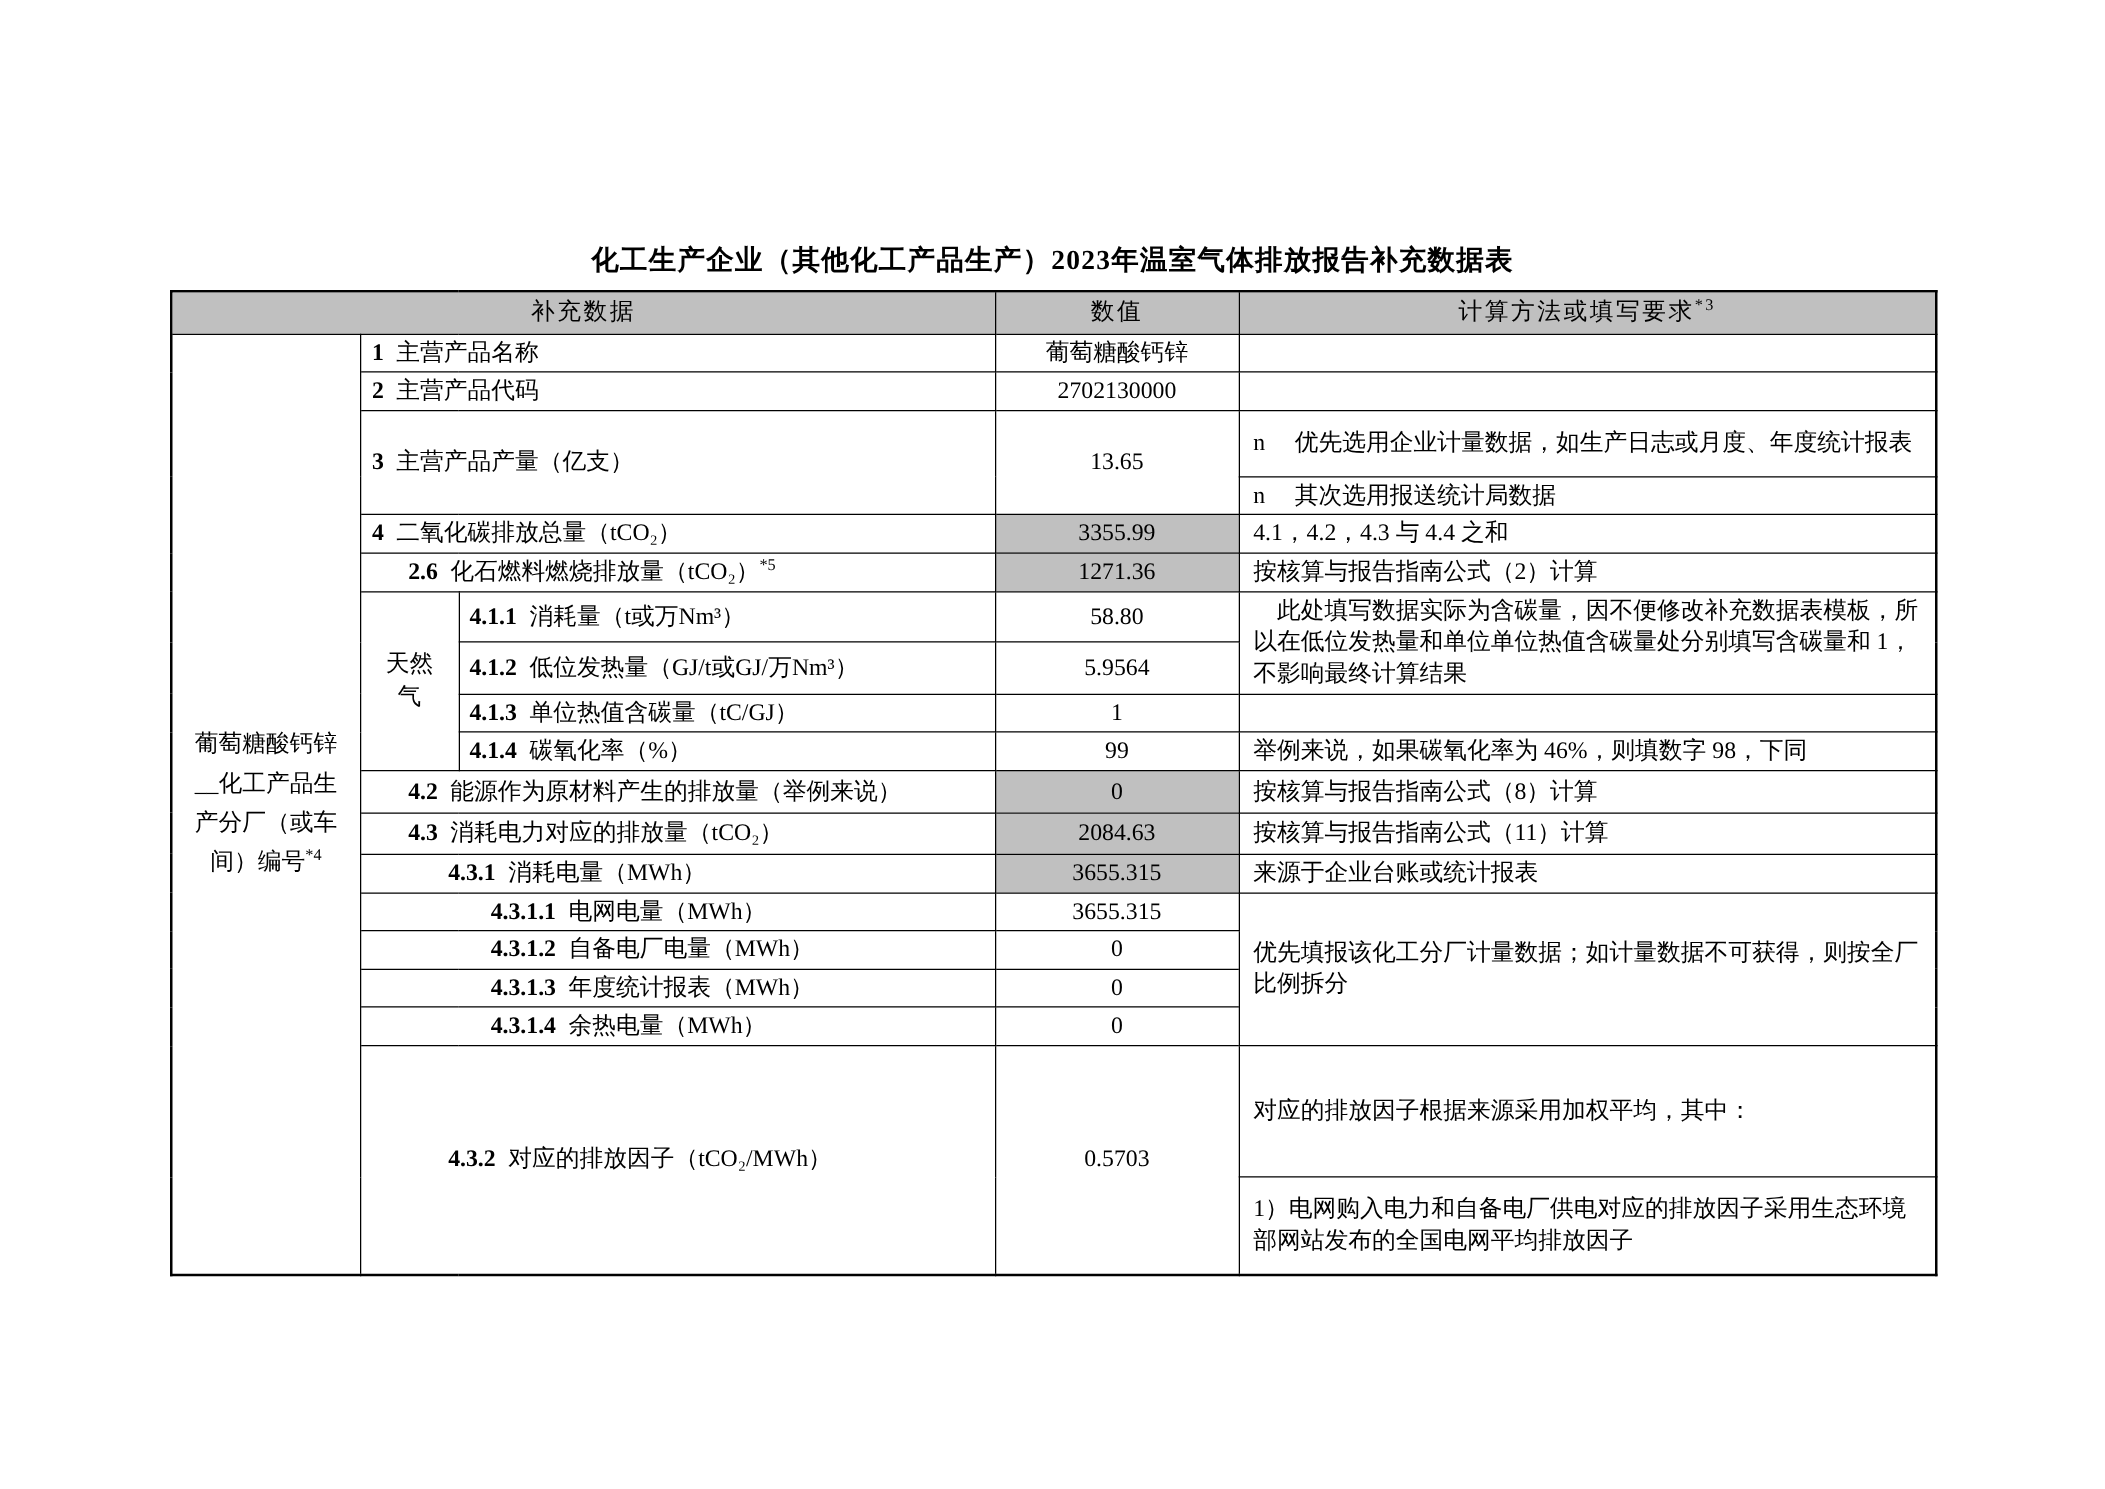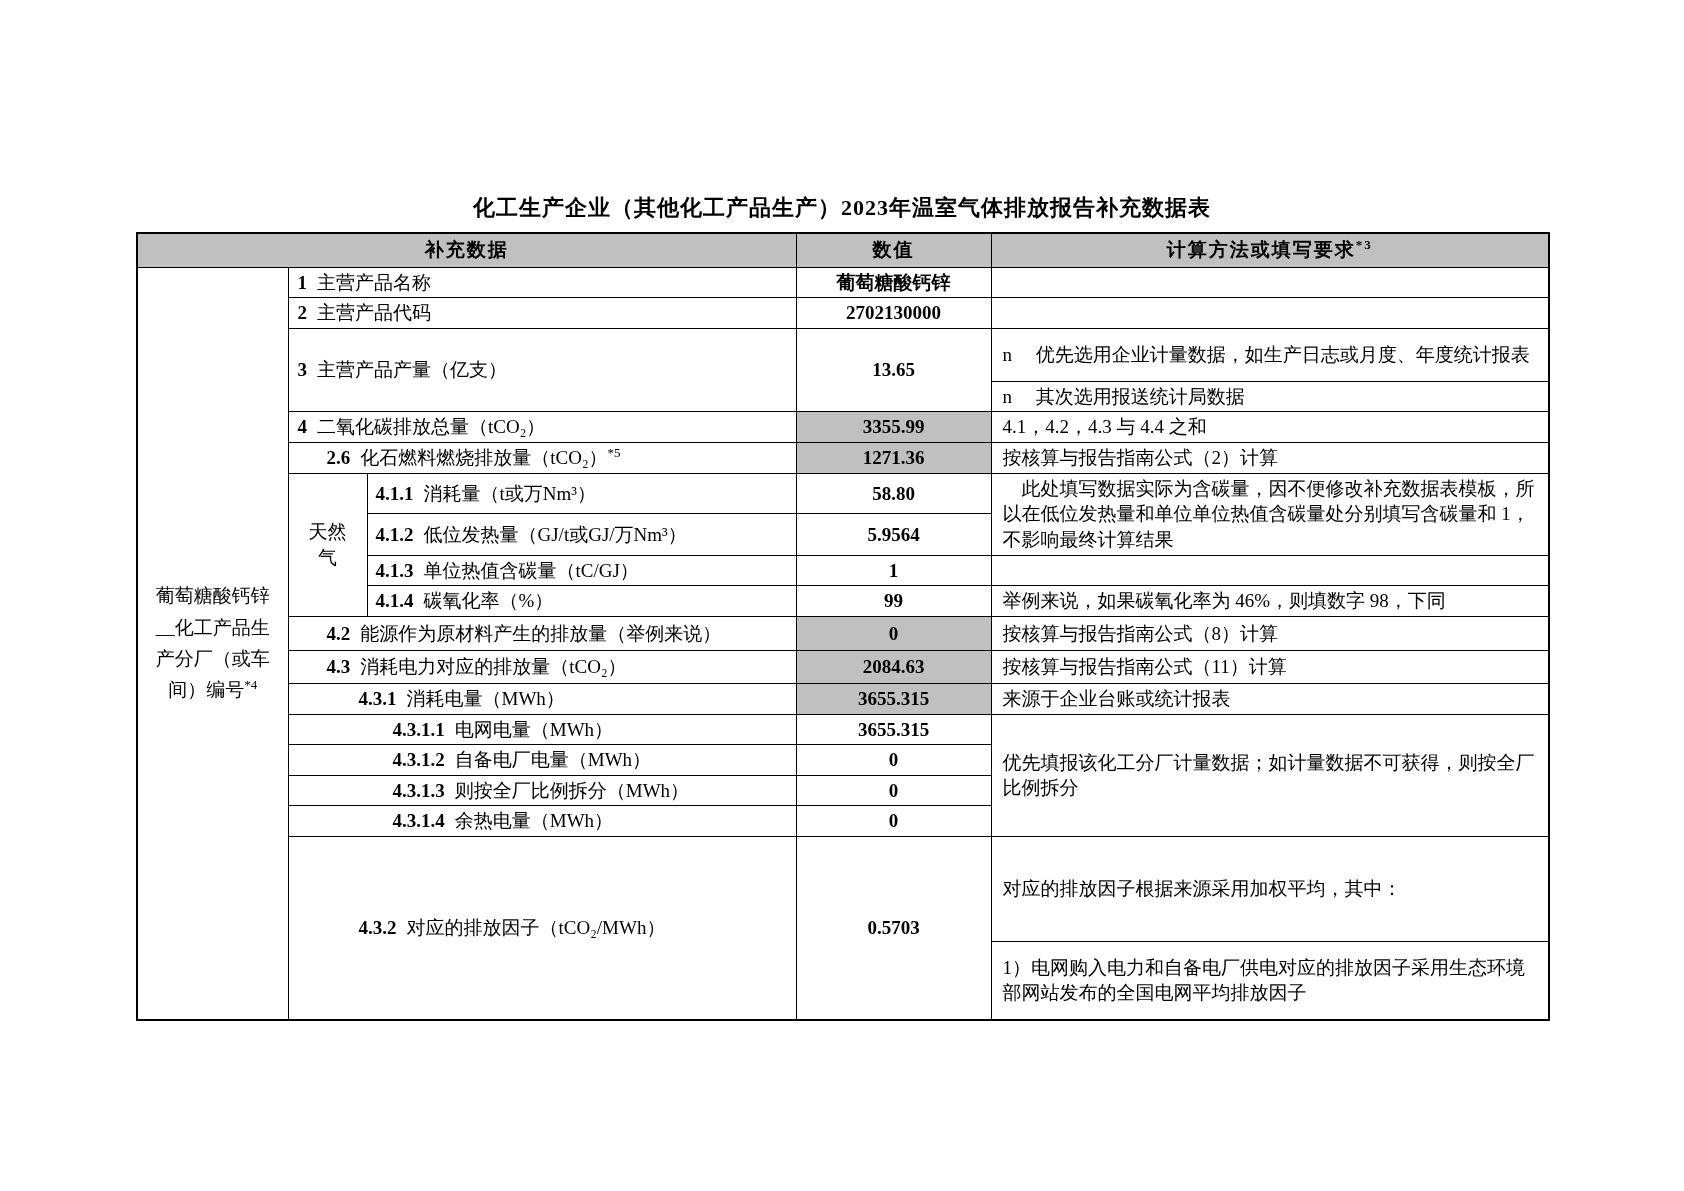--- a/index.html
+++ b/index.html
@@ -20,29 +20,29 @@
     font-size:19px;line-height:1.35;
     border:2px solid #000;
   }
   .data-table th,.data-table td{
     border:1px solid #000;
     padding:2px 8px;
     vertical-align:middle;
     overflow:hidden;
   }
   .data-table thead th{
-    font-weight:bold;text-align:center;letter-spacing:2px;margin-left:24px;
+    font-weight:normal;text-align:center;letter-spacing:2px;margin-left:24px;
   }
   td.label{text-align:left;}
   td.ind0{padding-left:9px;}
   td.ind1{padding-left:38px;}
   td.ind2{padding-left:70px;}
   td.ind3{padding-left:104px;}
   td.sublabel{padding-left:8px;}
-  td.val{text-align:center;font-weight:bold;}
+  td.val{text-align:center;}
   td.method{text-align:left;padding-left:11px;padding-right:10px;}
   td.groupcell{text-align:center;line-height:1.65;padding:4px 10px;}
   td.fuelcell{text-align:center;white-space:pre-line;padding:2px 4px;}
   .num{font-weight:bold;margin-right:10px;}
   sup{font-size:13px;line-height:0;}
   .page-number{
     position:absolute;left:136px;top:1056px;width:1412px;
     text-align:center;font-size:21px;
   }
 </style>
@@ -152,21 +152,21 @@
         <td class="val">3655.315</td>
         <td class="method" rowspan="4">优先填报该化工分厂计量数据；如计量数据不可获得，则按全厂比例拆分</td>
       </tr>
 
       <tr style="height:29px">
         <td class="label ind3" colspan="2"><span class="num">4.3.1.2</span><span>自备电厂电量（MWh）</span></td>
         <td class="val">0</td>
       </tr>
 
       <tr style="height:28px">
-        <td class="label ind3" colspan="2"><span class="num">4.3.1.3</span><span>则按全厂比例拆分（MWh）</span></td>
+        <td class="label ind3" colspan="2"><span class="num">4.3.1.3</span><span>年度统计报表（MWh）</span></td>
         <td class="val">0</td>
       </tr>
 
       <tr style="height:27px">
         <td class="label ind3" colspan="2"><span class="num">4.3.1.4</span><span>余热电量（MWh）</span></td>
         <td class="val">0</td>
       </tr>
 
       <tr style="height:105px">
         <td class="label ind2" colspan="2" rowspan="2"><span class="num">4.3.2</span><span>对应的排放因子（tCO₂/MWh）</span></td>

